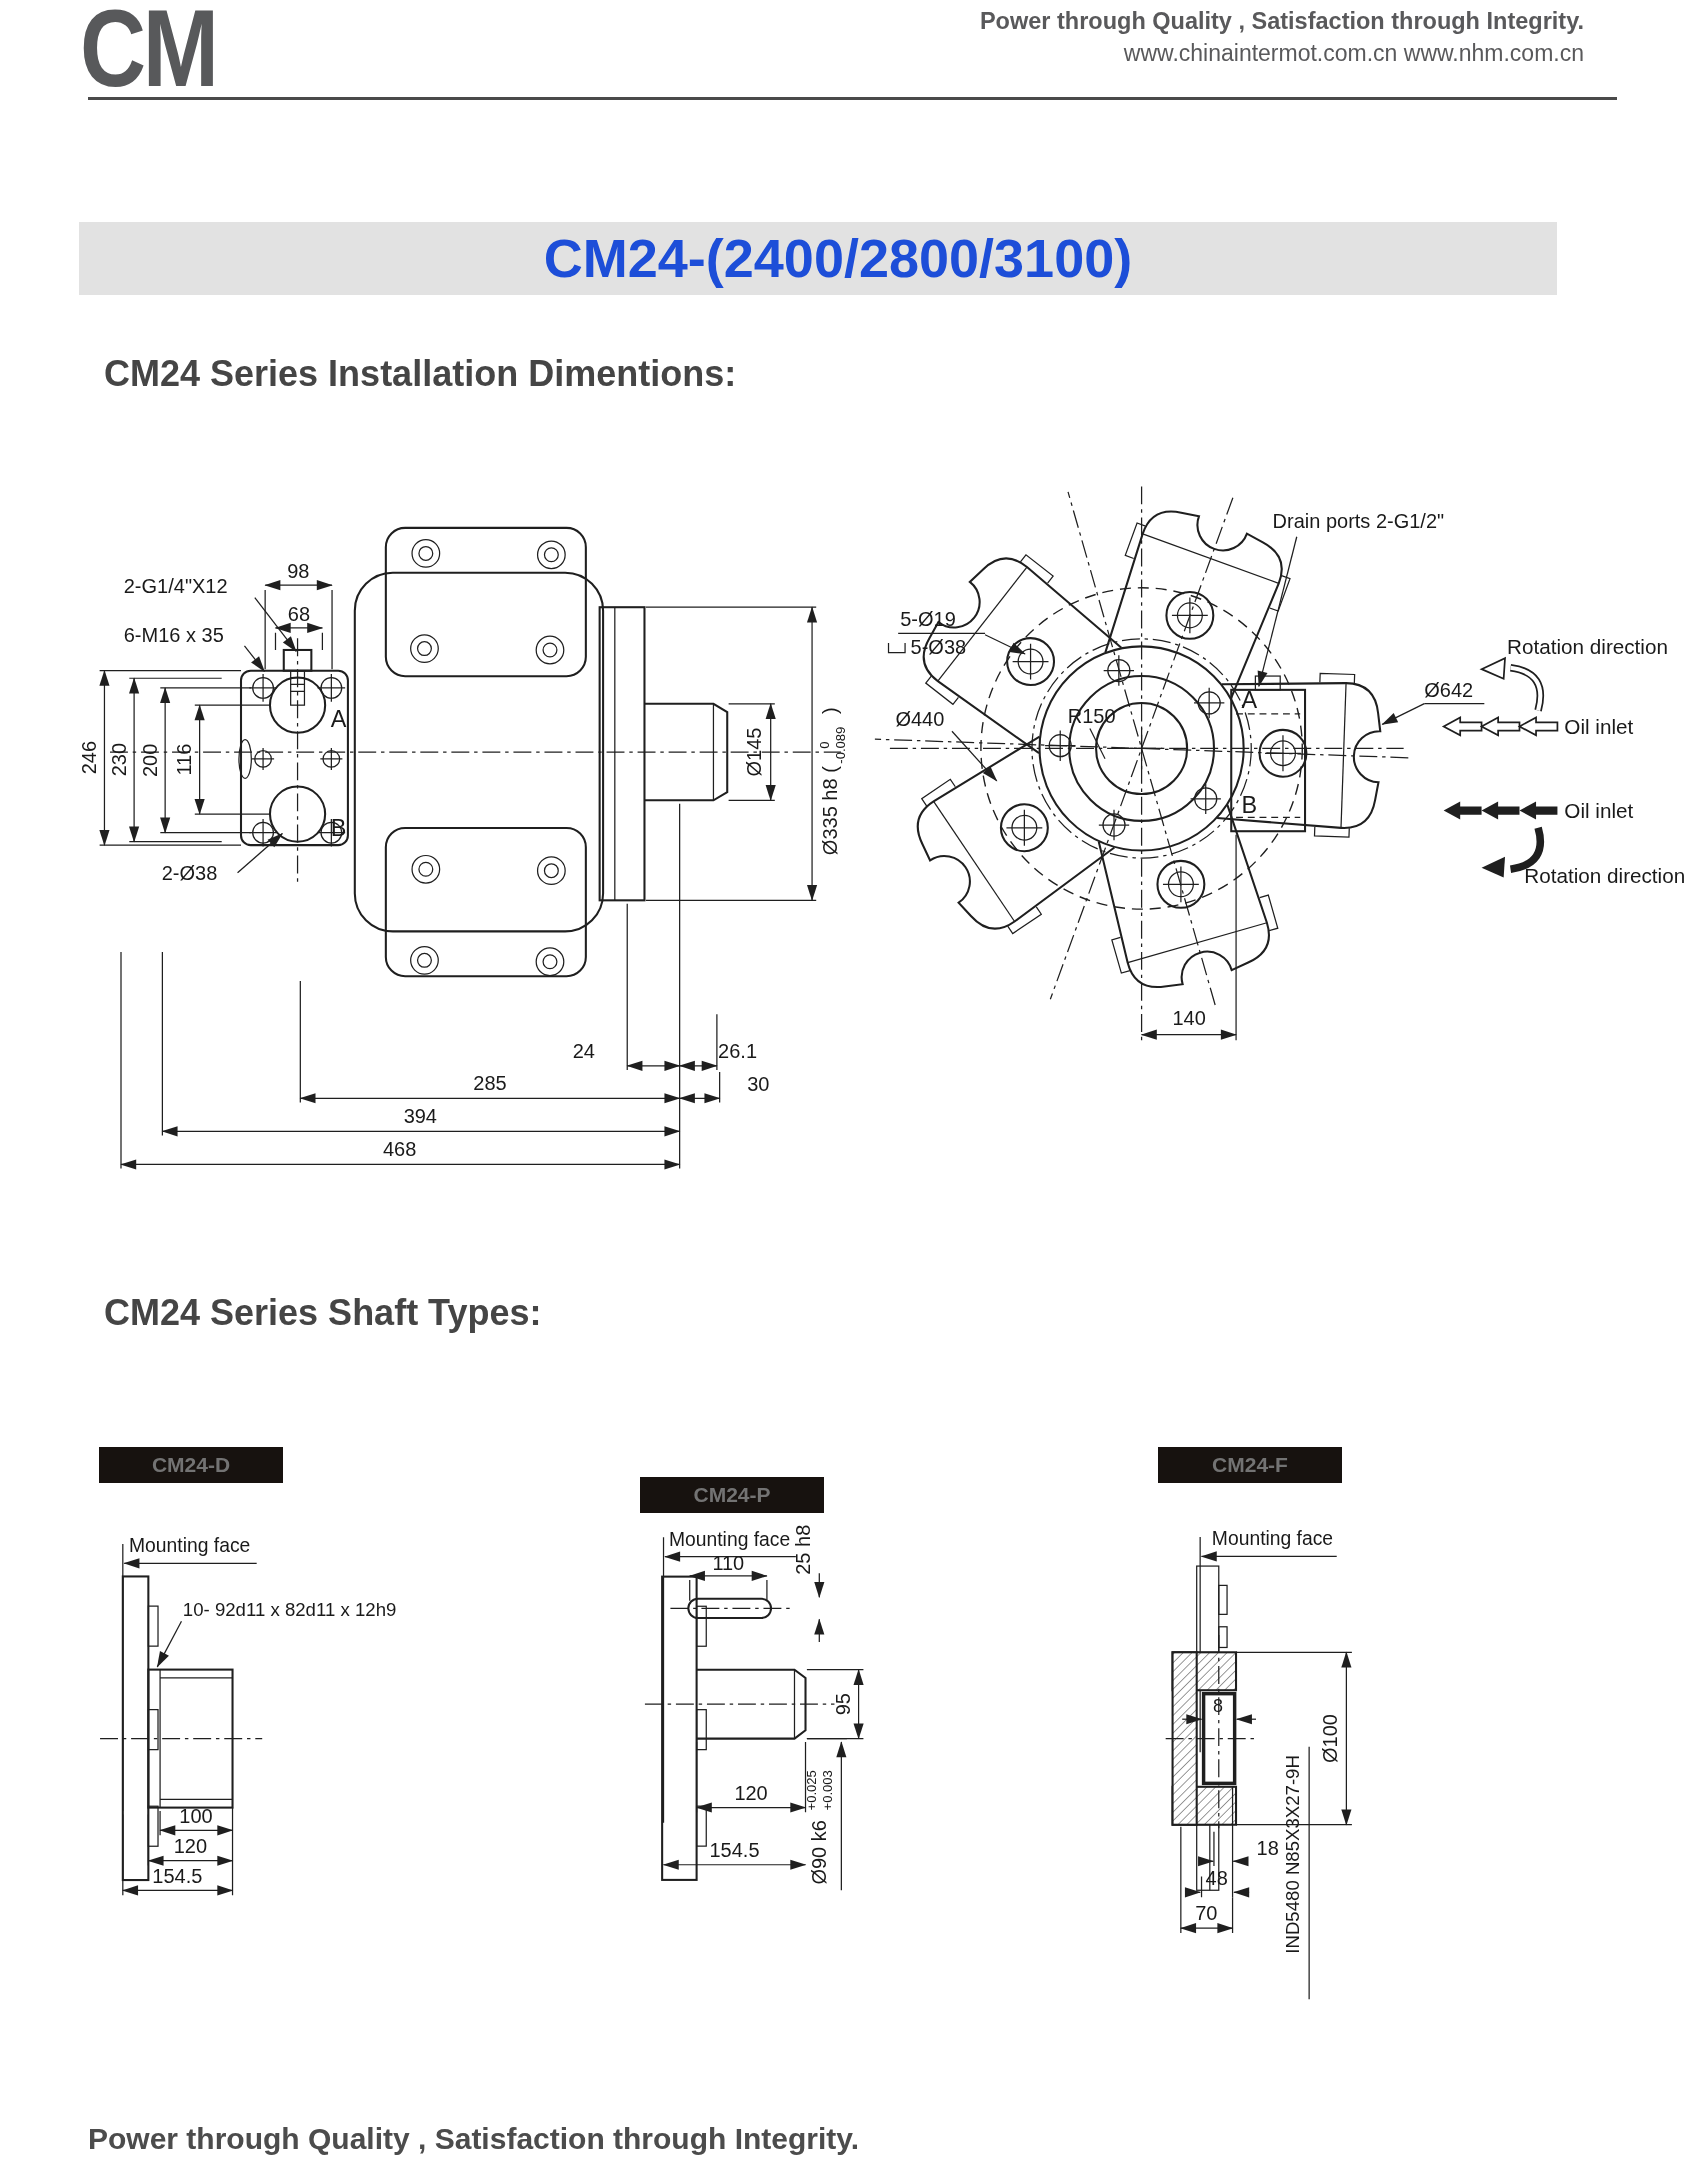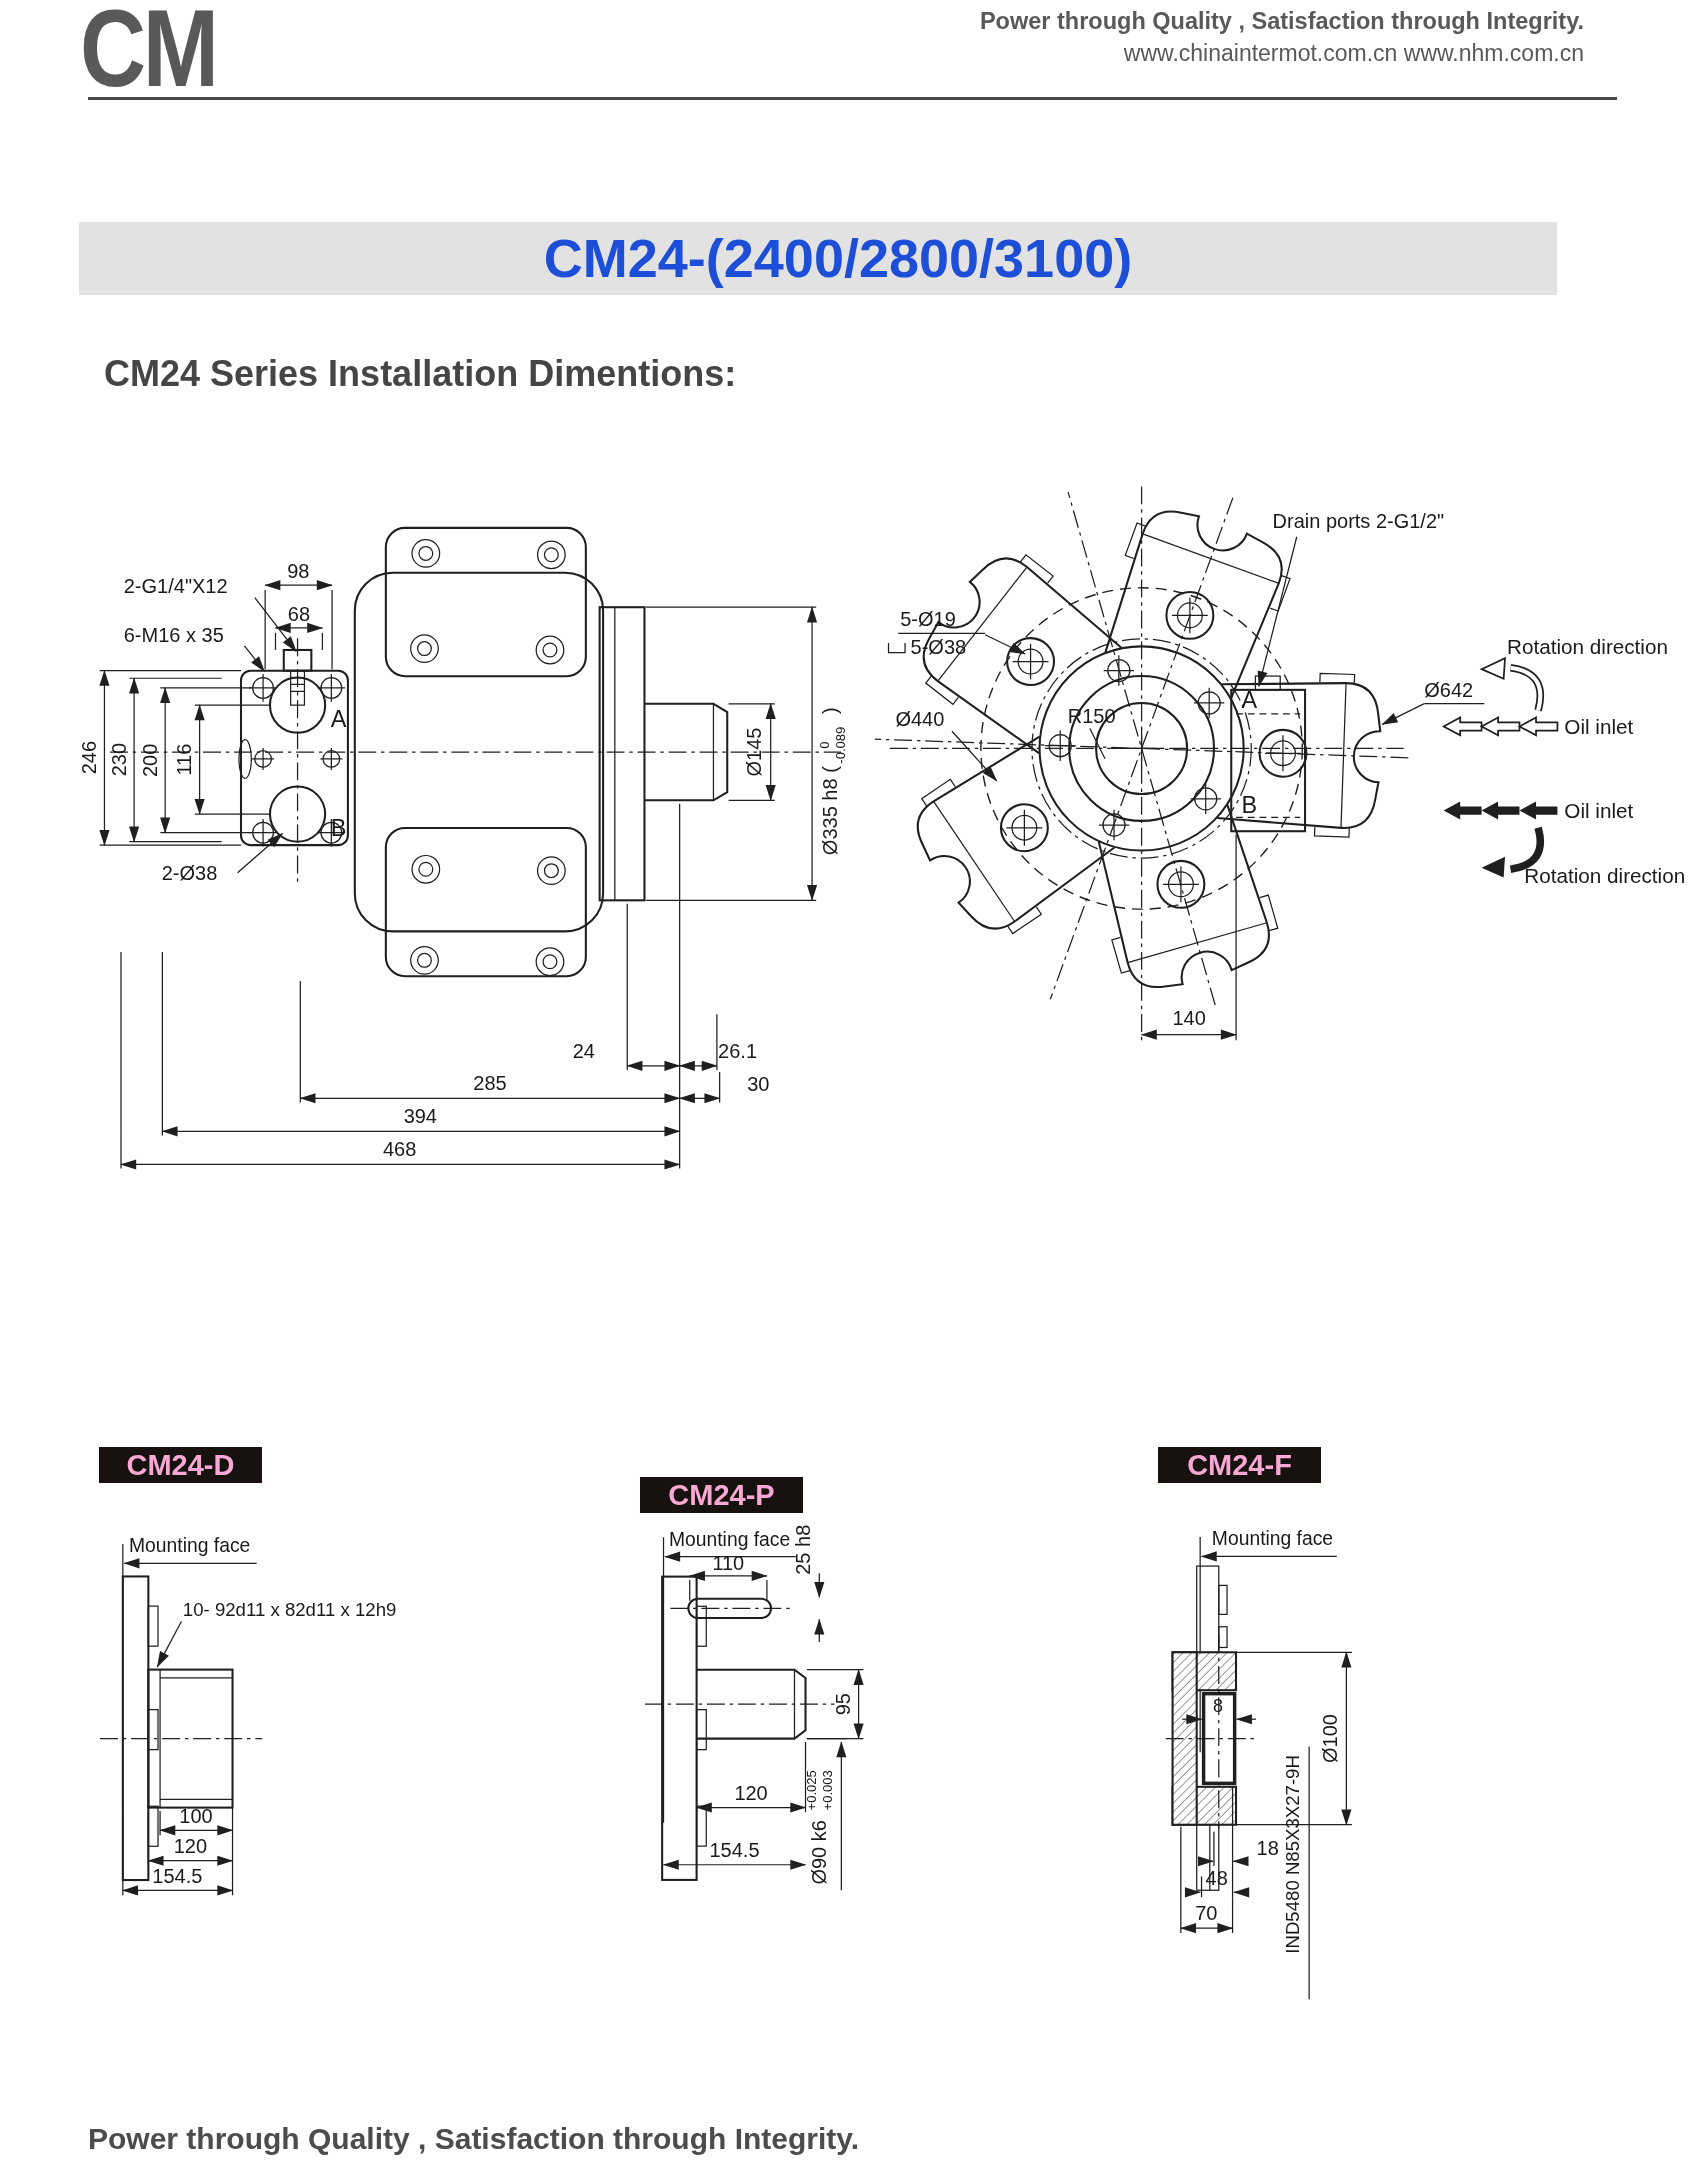--- a/index.html
+++ b/index.html
@@ -7,22 +7,22 @@
         font-family:"Liberation Sans",sans-serif;color:#1a1a1a;padding-left:28px;}
   .abs{position:absolute;}
   .logo{left:80px;top:-15px;font-size:109px;font-weight:700;color:#58595b;
         letter-spacing:-4.1px;transform:scaleX(.84);transform-origin:left top;}
   .slogan{right:149px;top:8.3px;font-size:23.5px;font-weight:700;color:#59595b;text-align:right;}
   .urls{right:149px;top:40px;font-size:23px;font-weight:400;color:#59595b;text-align:center;}
   .hdr-rule{left:88px;top:97px;width:1529px;height:3.4px;background:#4a4a4a;}
   .banner{left:79px;top:222px;width:1478px;height:73px;background:#e2e2e2;}
   .banner span{display:block;text-align:center;line-height:73px;font-size:54px;font-weight:700;color:#1d4ed8;margin-left:40px;}
   .h2{font-size:36px;font-weight:700;color:#454545;margin-left:9px;}
-  .badge{width:163px;height:36px;background:#17120f;color:#f9a8d4;text-align:center;
-         line-height:36px;font-size:29px;font-weight:700;}
+  .badge{width:184px;height:36px;background:#17120f;color:#737373;text-align:center;
+         line-height:36px;font-size:21px;font-weight:700;}
   .footer{left:88px;top:2122px;font-size:30px;font-weight:700;color:#4c4c4c;}
   svg{position:absolute;overflow:visible;}
   svg text{font-family:"Liberation Sans",sans-serif;fill:#1a1a1a;font-size:29px;}
   svg .big{font-size:34px;}
   svg .sm{font-size:19px;}
   .ln{stroke:#1f1f1f;stroke-width:3;fill:none;}
   .thin{stroke:#1f1f1f;stroke-width:1.8;fill:none;}
   .cl{stroke:#1f1f1f;stroke-width:1.8;fill:none;stroke-dasharray:26 7 5 7;}
   .dash{stroke:#1f1f1f;stroke-width:2;fill:none;stroke-dasharray:16 10;}
 </style>
@@ -299,20 +299,21 @@
       </g>
       <text style="font-size:30px" x="988" y="506">Oil inlet</text>
       <g>
         <path d="M950,520 Q965,572 910,580" stroke="#1f1f1f" stroke-width="11" fill="none"></path>
         <polygon points="868,578 902,562 900,592" fill="#1f1f1f"></polygon>
       </g>
       <text style="font-size:30px" x="930" y="600">Rotation direction</text>
     </g>
   </svg>
 
+  <div class="abs h2" style="left:95px;top:1292px;">CM24 Series Shaft Types:</div>
 
   <div class="abs badge" style="left:99px;top:1447px;">CM24-D</div>
   <div class="abs badge" style="left:640px;top:1477px;">CM24-P</div>
   <div class="abs badge" style="left:1158px;top:1447px;">CM24-F</div>
 
   <svg class="abs" style="left:69px;top:1504px;" width="483" height="483" viewBox="0 0 700 700">
     <defs>
       <marker id="aw3" viewBox="0 0 12 8" markerWidth="14" markerHeight="10" refX="11" refY="4" orient="auto-start-reverse">
         <path d="M0.5,0.5 L11.5,4 L0.5,7.5 Z" fill="#1f1f1f"></path>
       </marker>

